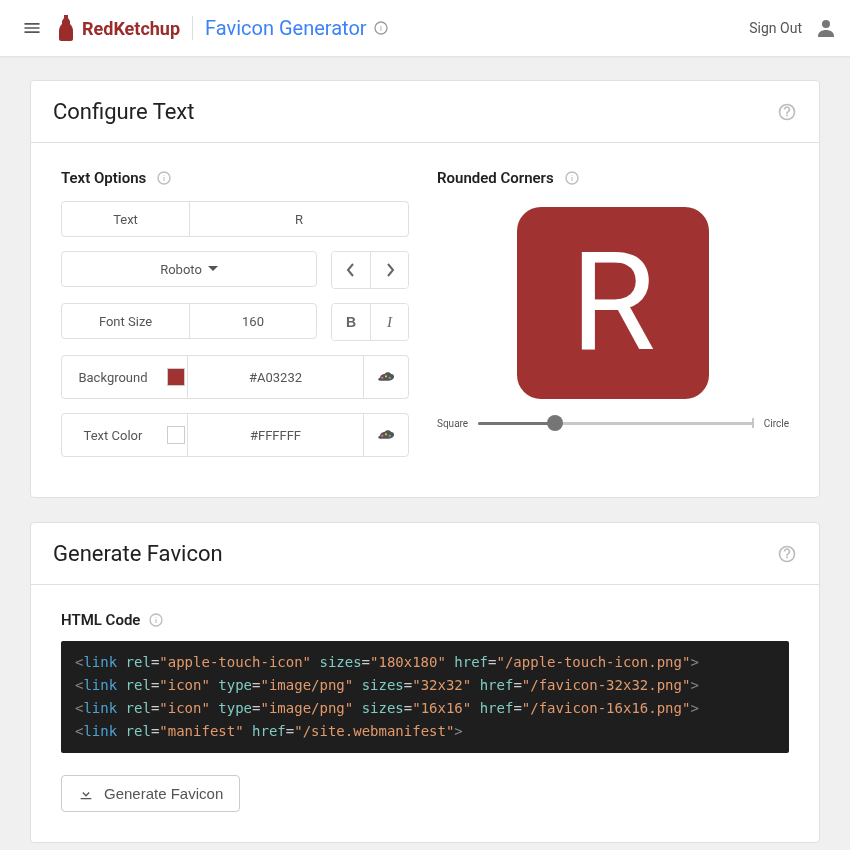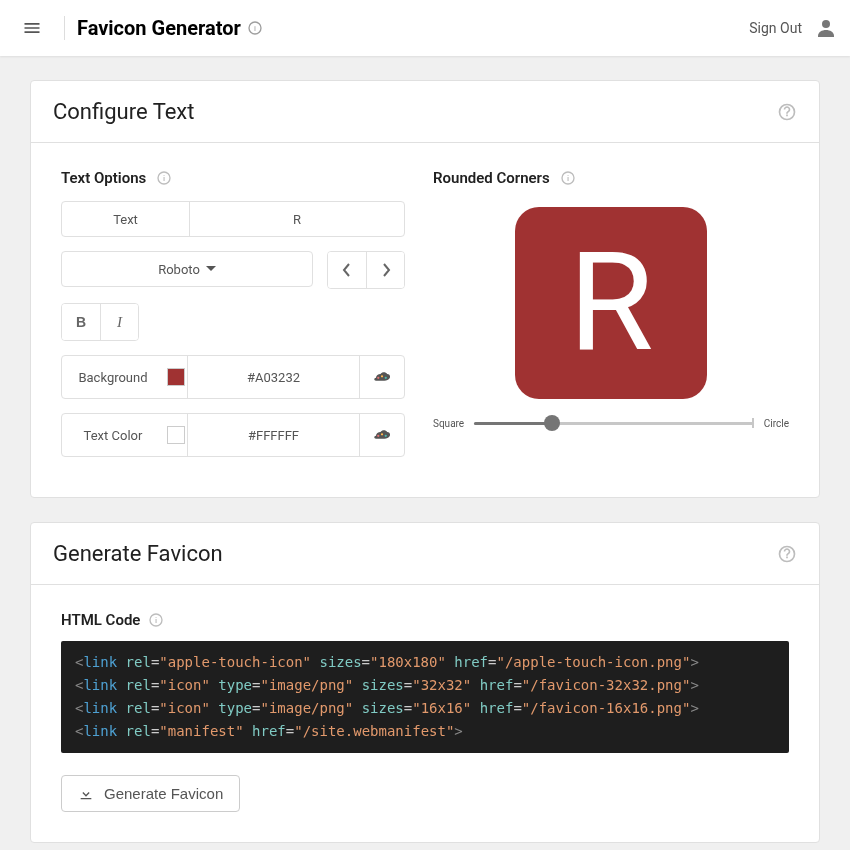--- a/index.html
+++ b/index.html
@@ -2,21 +2,21 @@
 <html><head>
 <meta charset="utf-8">
 <style>
 * { box-sizing: border-box; margin: 0; padding: 0; }
 body { font-family: -apple-system, BlinkMacSystemFont, "Segoe UI", Roboto, Arial, sans-serif; background: #f0f0f0; color: #333; width: 850px; height: 850px; overflow: hidden; }
 .appbar { background: #fff; height: 56px; display: flex; align-items: center; padding: 0 12px; box-shadow: 0 1px 2px rgba(0,0,0,0.08); }
 .menu-btn { width: 40px; height: 40px; display: flex; align-items: center; justify-content: center; border: none; background: transparent; cursor: pointer; color: #555; }
 .brand { display: flex; align-items: center; gap: 6px; margin-left: 4px; }
 .brand-name { color: #9b2c2c; font-weight: 700; font-size: 18px; }
 .brand-divider { width: 1px; height: 24px; background: #ddd; margin: 0 12px; }
-.page-title { color: #000000; font-size: 20px; font-weight: 700; }
+.page-title { color: #3b82f6; font-size: 20px; font-weight: 400; }
 .help-inline { color: #9e9e9e; margin-left: 6px; display: inline-flex; align-items: center; }
 .spacer { flex: 1; }
 .signout { color: #555; font-size: 14px; margin-right: 12px; cursor: pointer; }
 .avatar { color: #777; }
 .content { padding: 24px 30px; }
 .card { background: #fff; border: 1px solid #e0e0e0; border-radius: 4px; margin-bottom: 24px; }
 .card-header { padding: 18px 22px; border-bottom: 1px solid #e0e0e0; display: flex; align-items: center; justify-content: space-between; }
 .card-title { font-size: 22px; font-weight: 400; color: #212121; }
 .card-help { color: #bdbdbd; cursor: pointer; }
 .card-body { padding: 26px 30px 40px; }
@@ -68,20 +68,26 @@
 </style>
 </head>
 <body>
 
 <div class="appbar">
   <button class="menu-btn">
     <svg width="20" height="20" viewBox="0 0 24 24">
         <path fill="currentColor" d="M3 6h18v2H3zM3 11h18v2H3zM3 16h18v2H3z"></path>
       </svg>
   </button>
+  <div class="brand">
+    <svg width="20" height="28" viewBox="0 0 20 28">
+        <path fill="#9b2c2c" d="M8 1h4v3l2 3v3c2 2 3 4 3 7v8c0 1-1 2-2 2H5c-1 0-2-1-2-2v-8c0-3 1-5 3-7V7l2-3V1z"></path>
+      </svg>
+    <span class="brand-name">RedKetchup</span>
+  </div>
   <div class="brand-divider"></div>
   <span class="page-title">Favicon Generator</span>
   <span class="help-inline">
     <svg width="16" height="16" viewBox="0 0 24 24">
         <circle cx="12" cy="12" r="9" fill="none" stroke="currentColor" stroke-width="2"></circle>
         <text x="12" y="16" text-anchor="middle" font-size="12" fill="currentColor">i</text>
       </svg>
   </span>
   <div class="spacer"></div>
   <span class="signout">Sign Out</span>
@@ -138,20 +144,24 @@
               </button>
               <button class="nav-btn">
                 <svg width="10" height="14" viewBox="0 0 10 14">
                     <path fill="none" stroke="currentColor" stroke-width="2" d="M3 1l5 6-5 6"></path>
                   </svg>
               </button>
             </div>
           </div>
 
           <div class="font-row">
+            <div class="fsize-wrap">
+              <div class="lab">Font Size</div>
+              <div class="val">160</div>
+            </div>
             <div class="bi-btns">
               <button class="bi-btn bold">B</button>
               <button class="bi-btn italic">I</button>
             </div>
           </div>
 
           <div class="color-row">
             <div class="color-lab">Background</div>
             <div class="color-sw">
                 <div class="color-sw-inner" id="bg-sw" style="background: rgb(160, 50, 50);"></div>

